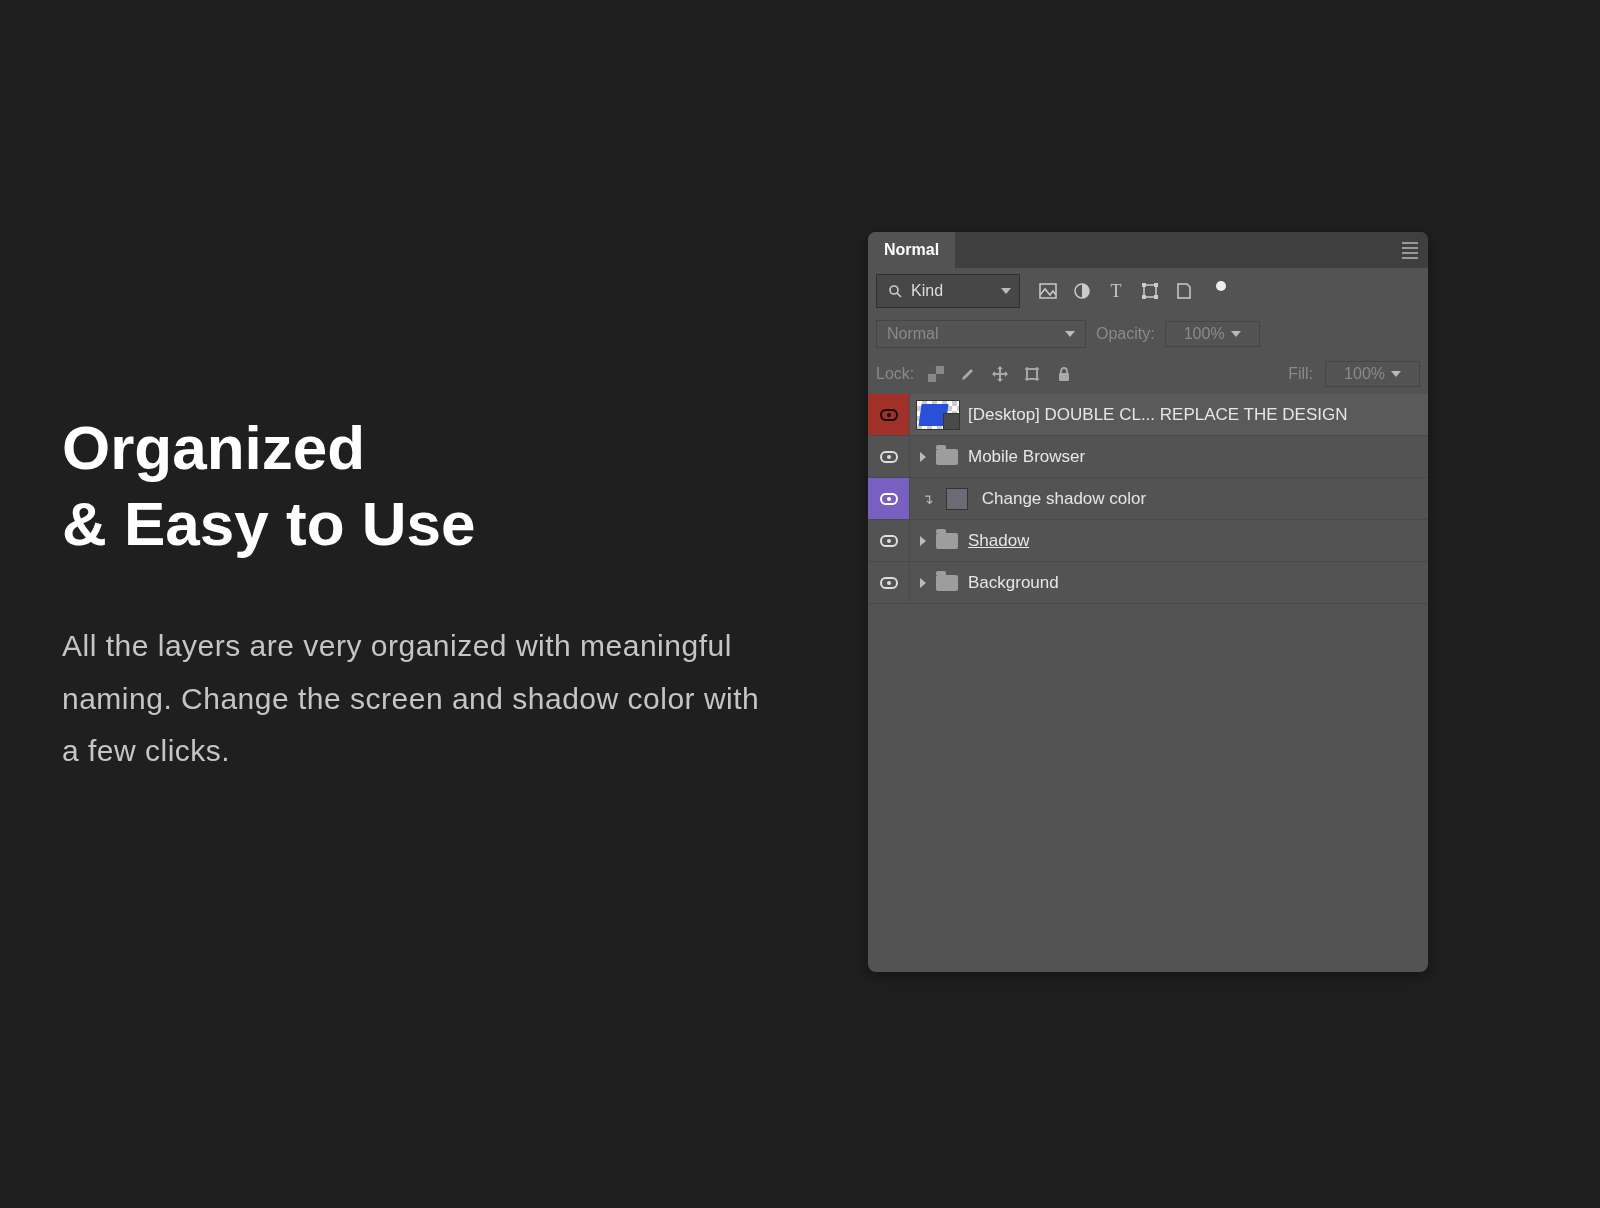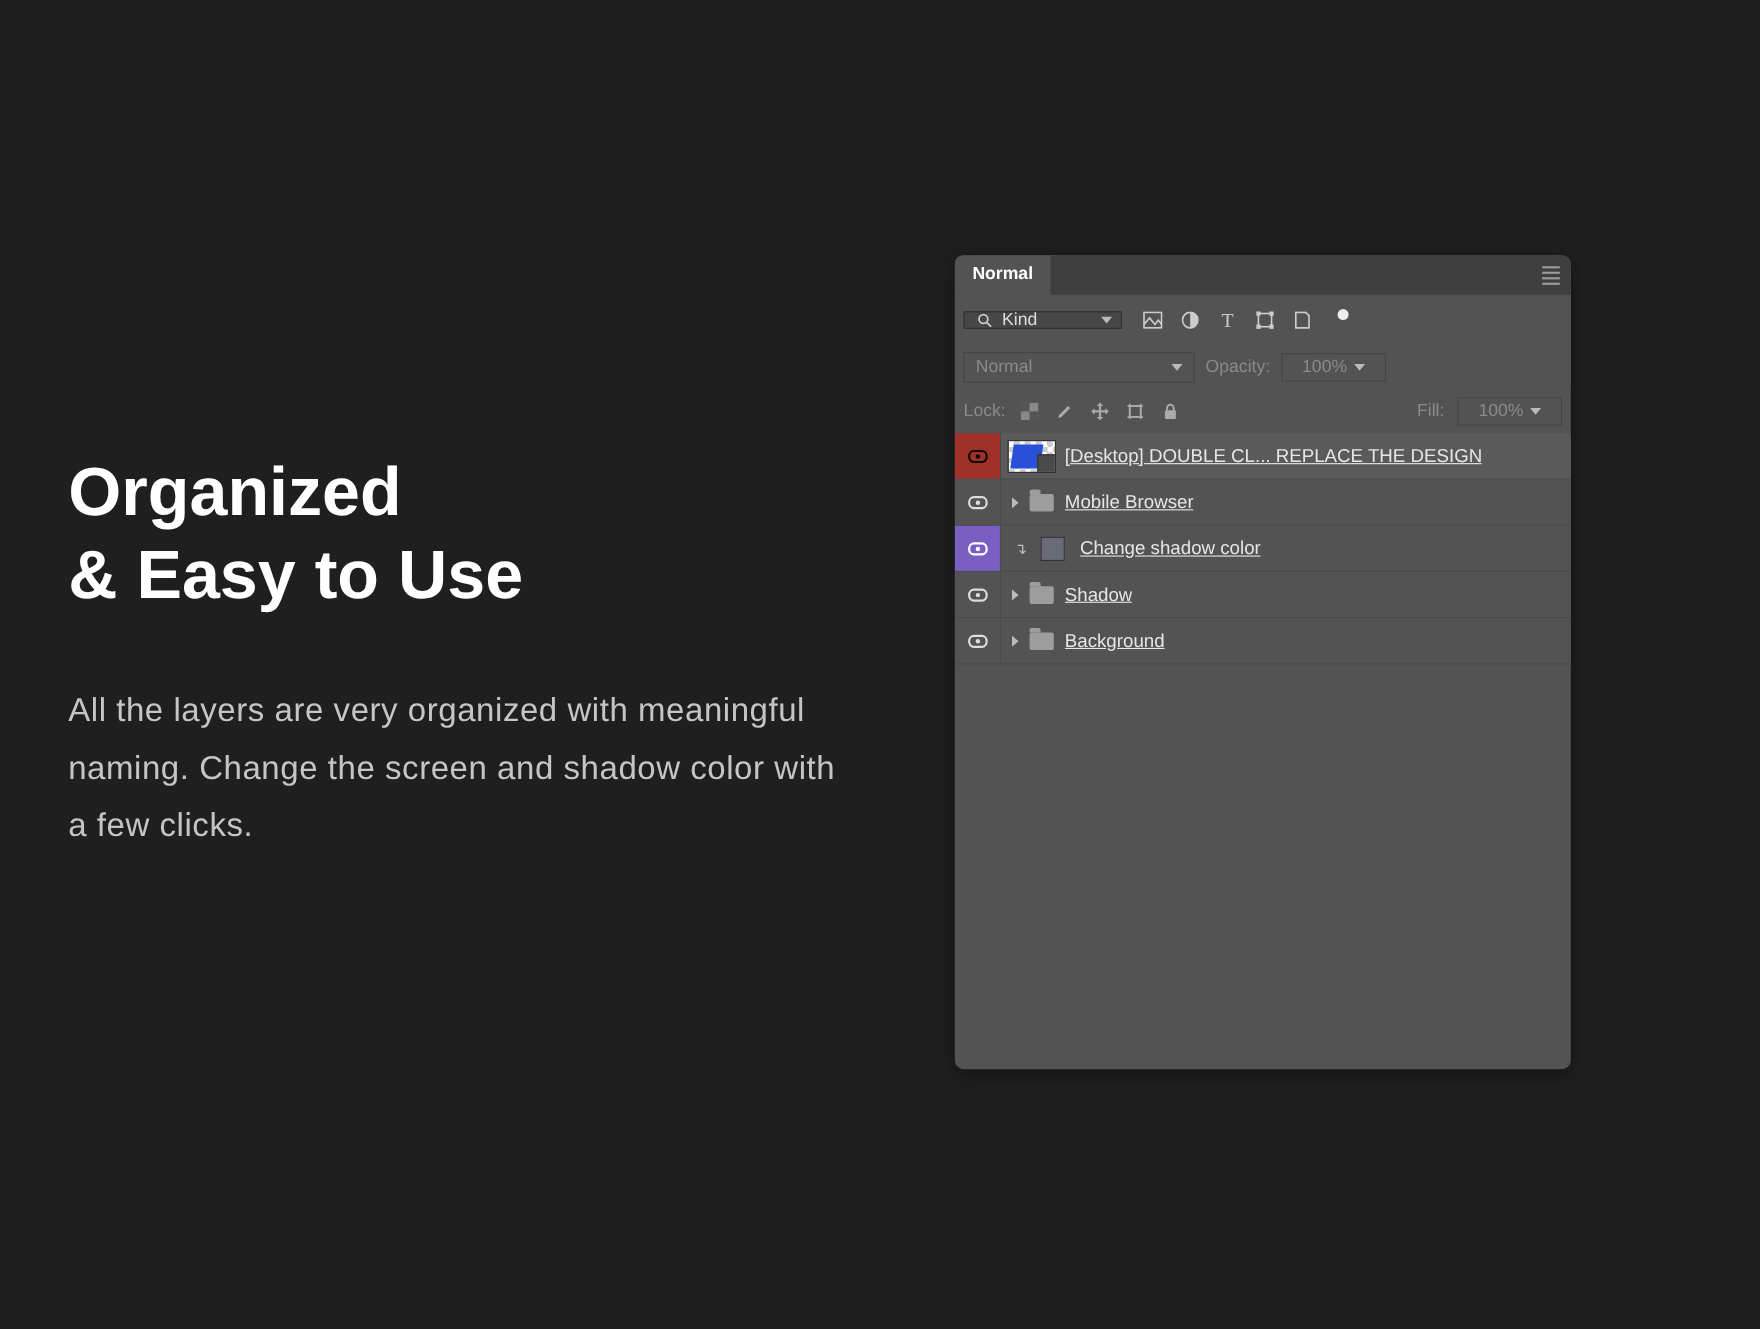--- a/index.html
+++ b/index.html
@@ -70,21 +70,21 @@
     gap: 3px;
   }
   .tab-menu span { display:block; width:16px; height:2px; background:#999; }
   .row {
     display: flex;
     align-items: center;
     background: #535353;
   }
   .row.tight { height: 46px; padding: 0 8px; gap: 8px; }
   .filterbox {
-    height: 16px;
+    height: 34px;
     border: 1px solid #2f2f2f;
     background: #474747;
     display: flex;
     align-items: center;
     padding: 0 8px;
     gap: 6px;
     width: 144px;
     color:#ddd;
   }
   .chev-down {
@@ -194,21 +194,21 @@
   }
   .folder-icon::before {
     content:"";position:absolute;left:0;top:-4px;width:10px;height:4px;
     background:#9d9d9d;border-radius:2px 2px 0 0;
   }
   .swatch {
     width:22px;height:22px;background:#6b6b78;border:1px solid #333;
     margin:0 14px 0 4px;
   }
   .clip { font-size:14px; color:#bbb; margin: 0 8px 0 12px; }
-  .lname { color:#e6e6e6; font-size:17px; white-space:nowrap; overflow:hidden; text-overflow:ellipsis;text-decoration:underline; }
+  .lname { color:#e6e6e6; font-size:17px; white-space:nowrap; overflow:hidden; text-overflow:ellipsis; }
   .lname.under { text-decoration: underline; }
   svg { display:block; }
 </style>
 </head>
 <body>
 
 <div class="heading">
   <span>Organized</span><br>
   <span>&amp; Easy to Use</span>
 </div>

